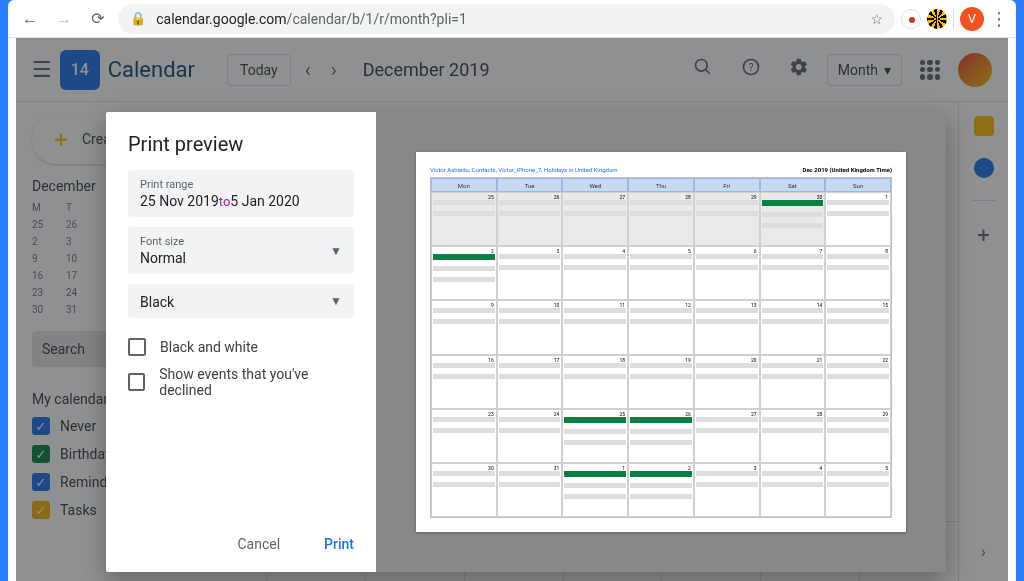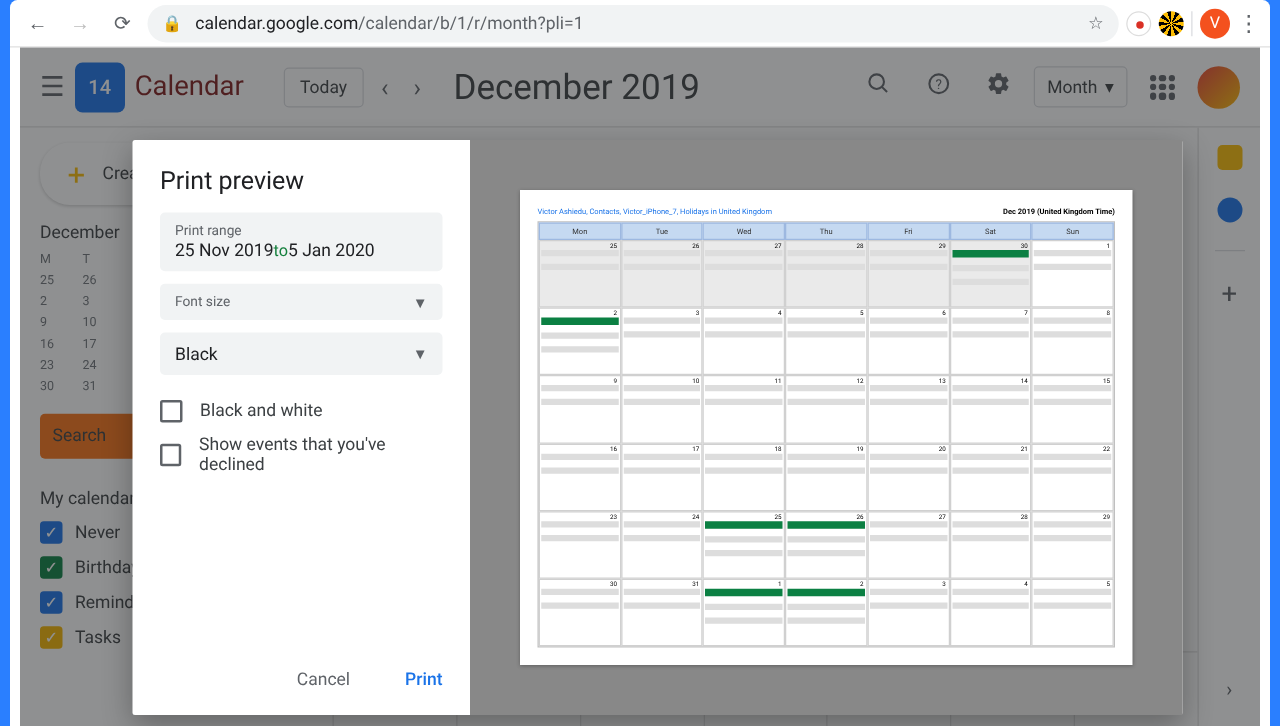--- a/index.html
+++ b/index.html
@@ -20,39 +20,39 @@
   .ext1::after{content:"";position:absolute;width:6px;height:6px;background:#d93025;border-radius:50%;top:7px;left:7px;}
   .ext2{background:repeating-conic-gradient(#fbbc04 0 20deg,#000 20deg 40deg);}
   .avatar-chrome{width:24px;height:24px;border-radius:50%;background:#f4511e;color:#fff;display:flex;align-items:center;justify-content:center;font-size:13px;}
   .kebab{color:#5f6368;font-size:18px;}
 
   
   .app { position:absolute; left:8px; right:8px; top:38px; bottom:0; background:#fff; }
   .app-header{height:64px;display:flex;align-items:center;padding:0 16px;border-bottom:1px solid #e0e0e0;gap:8px;}
   .burger{font-size:22px;color:#5f6368;}
   .cal-logo{width:40px;height:40px;background:#1a73e8;border-radius:6px;display:flex;align-items:center;justify-content:center;color:#fff;font-size:16px;font-weight:500;}
-  .cal-title{font-size:22px;color:#7f1d1d;margin-right:24px;}
+  .cal-title{font-size:22px;color:#0c4a6e;margin-right:24px;}
   .today-btn{border:1px solid #dadce0;padding:7px 12px;border-radius:4px;font-size:14px;color:#3c4043;}
   .nav-arrow{color:#5f6368;font-size:20px;padding:0 6px;}
-  .month-big{font-size:28px;color:#3c4043;margin-left:12px;}
+  .month-big{font-size:18px;color:#3c4043;margin-left:12px;}
   .spacer{flex:1;}
   .header-icon{color:#5f6368;font-size:20px;padding:0 10px;}
   .view-btn{border:1px solid #dadce0;padding:7px 10px;border-radius:4px;font-size:14px;color:#3c4043;display:flex;align-items:center;gap:6px;}
   .apps-grid{width:20px;height:20px;display:grid;grid-template-columns:repeat(3,1fr);gap:2px;}
   .apps-grid span{background:#5f6368;border-radius:50%;}
   .avatar-app{width:34px;height:34px;border-radius:50%;background:linear-gradient(135deg,#ea4335,#fbbc04);}
 
   .app-body{display:flex;height:calc(100% - 64px);}
   .left-rail{width:250px;padding:12px 16px;font-size:13px;color:#3c4043;}
   .create-btn{display:inline-flex;align-items:center;gap:10px;padding:10px 18px;border-radius:24px;box-shadow:0 1px 3px rgba(0,0,0,.2);font-size:14px;}
   .plus{font-size:22px;background:linear-gradient(135deg,#ea4335 0 33%,#fbbc04 33% 66%,#34a853 66%);-webkit-background-clip:text;color:transparent;font-weight:bold;}
   .mini-month{margin-top:14px;font-size:11px;}
   .mini-head{font-size:14px;margin-bottom:8px;color:#3c4043;}
   .mini-grid{display:grid;grid-template-columns:repeat(2,24px);gap:6px 10px;font-size:10px;color:#70757a;}
-  .search-box{margin-top:16px;background:#f97316;padding:10px;border-radius:4px;font-size:14px;display:inline-block;width:120px;}
+  .search-box{margin-top:16px;background:#e5e5e5;padding:10px;border-radius:4px;font-size:14px;display:inline-block;width:120px;}
   .section-title{margin-top:24px;font-size:14px;color:#3c4043;}
   .cal-item{display:flex;align-items:center;gap:10px;margin-top:10px;font-size:14px;}
   .cb{width:18px;height:18px;border-radius:3px;display:flex;align-items:center;justify-content:center;color:#fff;font-size:13px;}
   .main-grid{flex:1;position:relative;}
   .grid-row{height:60px;border-top:1px solid #e0e0e0;display:flex;}
   .grid-cell{flex:1;border-left:1px solid #e0e0e0;font-size:11px;color:#3c4043;padding:4px;}
   .event-dot{display:inline-block;width:6px;height:6px;border-radius:50%;background:#039be5;margin-right:4px;}
   .more{color:#3c4043;}
   .right-panel{width:50px;border-left:1px solid #e0e0e0;padding-top:14px;display:flex;flex-direction:column;align-items:center;gap:22px;}
   .rp-icon{width:20px;height:20px;border-radius:4px;}
@@ -64,21 +64,21 @@
   
   .scrim{position:absolute;inset:0;background:rgba(32,33,36,.5);}
 
   
   .dialog{position:absolute;left:90px;top:74px;width:840px;height:460px;background:#fff;box-shadow:0 8px 24px rgba(0,0,0,.3);display:flex;border-radius:2px;}
   .dialog-left{width:270px;padding:20px 22px;display:flex;flex-direction:column;}
   .dlg-title{font-size:20px;color:#202124;margin-bottom:14px;}
   .field{background:#f1f3f4;border-radius:4px;padding:8px 12px;margin-bottom:10px;position:relative;}
   .field-label{font-size:11px;color:#5f6368;}
   .field-row{display:flex;align-items:baseline;font-size:14px;color:#202124;margin-top:2px;}
-  .to{font-size:13px;color:#15803d;}
+  .to{font-size:13px;color:#a21caf;}
   .select-field{display:flex;flex-direction:column;}
   .select-val{font-size:14px;color:#202124;margin-top:2px;}
   .chev{position:absolute;right:12px;top:50%;transform:translateY(-50%);color:#5f6368;font-size:12px;}
   .check-row{display:flex;align-items:center;gap:14px;font-size:14px;color:#3c4043;margin-top:10px;}
   .empty-cb{width:18px;height:18px;border:2px solid #5f6368;border-radius:2px;}
   .dlg-actions{margin-top:auto;display:flex;justify-content:flex-end;gap:44px;font-size:14px;padding-top:18px;}
   .btn-cancel{color:#5f6368;}
   .btn-print{color:#1a73e8;font-weight:500;}
 
   .dialog-right{flex:1;background:#888;padding:40px;display:flex;}
@@ -239,20 +239,21 @@
           <div class="field-label">Print range</div>
           <div class="field-row">
             <span>25 Nov 2019</span>
             <span class="to">to</span>
             <span>5 Jan 2020</span>
           </div>
         </div>
 
         <div class="field select-field">
           <div class="field-label">Font size</div>
+          <div class="select-val">Normal</div>
           <div class="chev">▼</div>
         </div>
 
         <div class="field select-field">
           <div class="select-val">Black</div>
           <div class="chev">▼</div>
         </div>
 
         <label class="check-row">
           <span class="empty-cb"></span>

